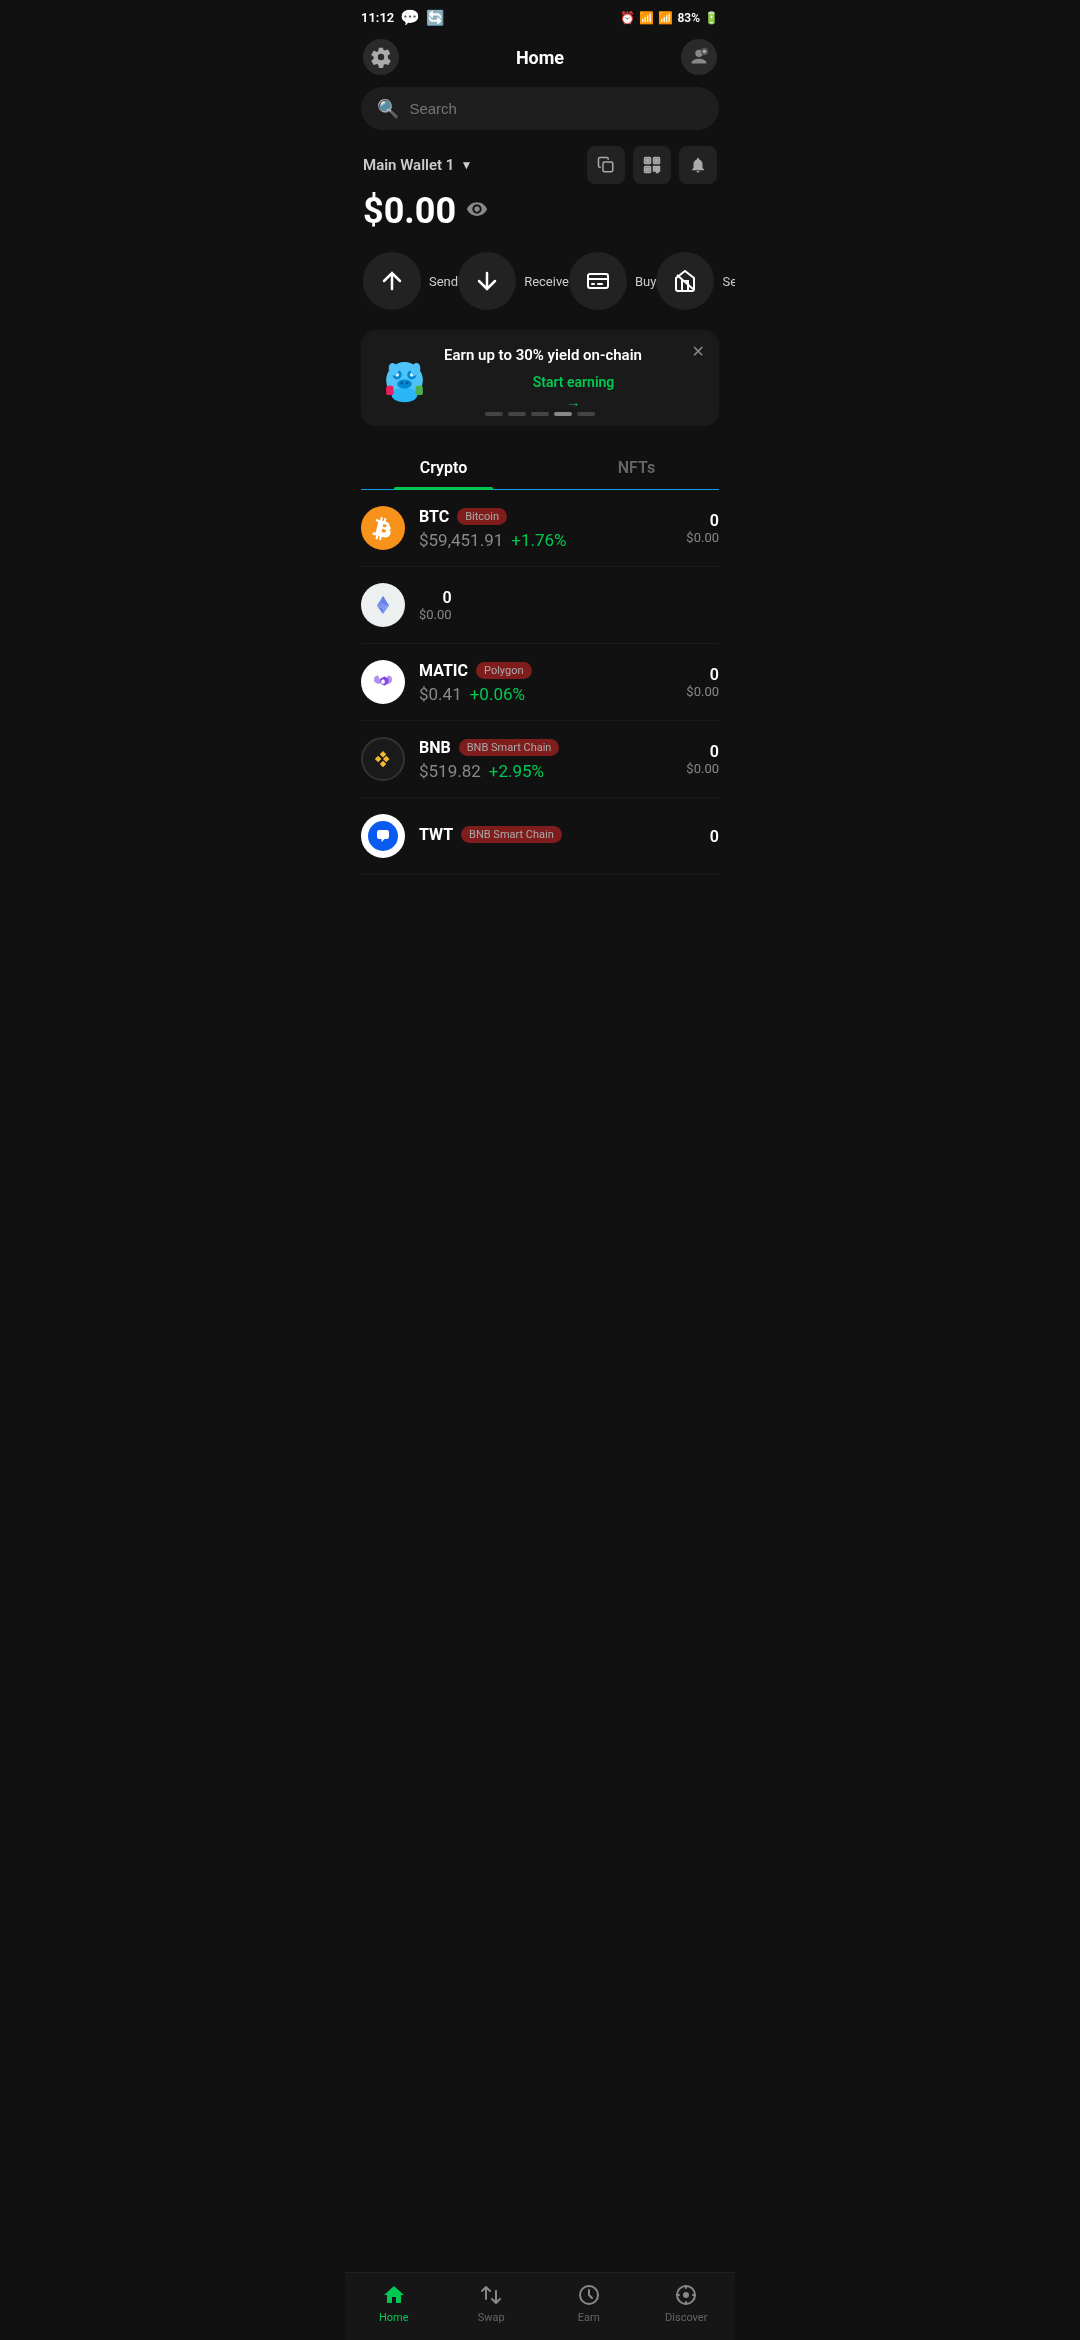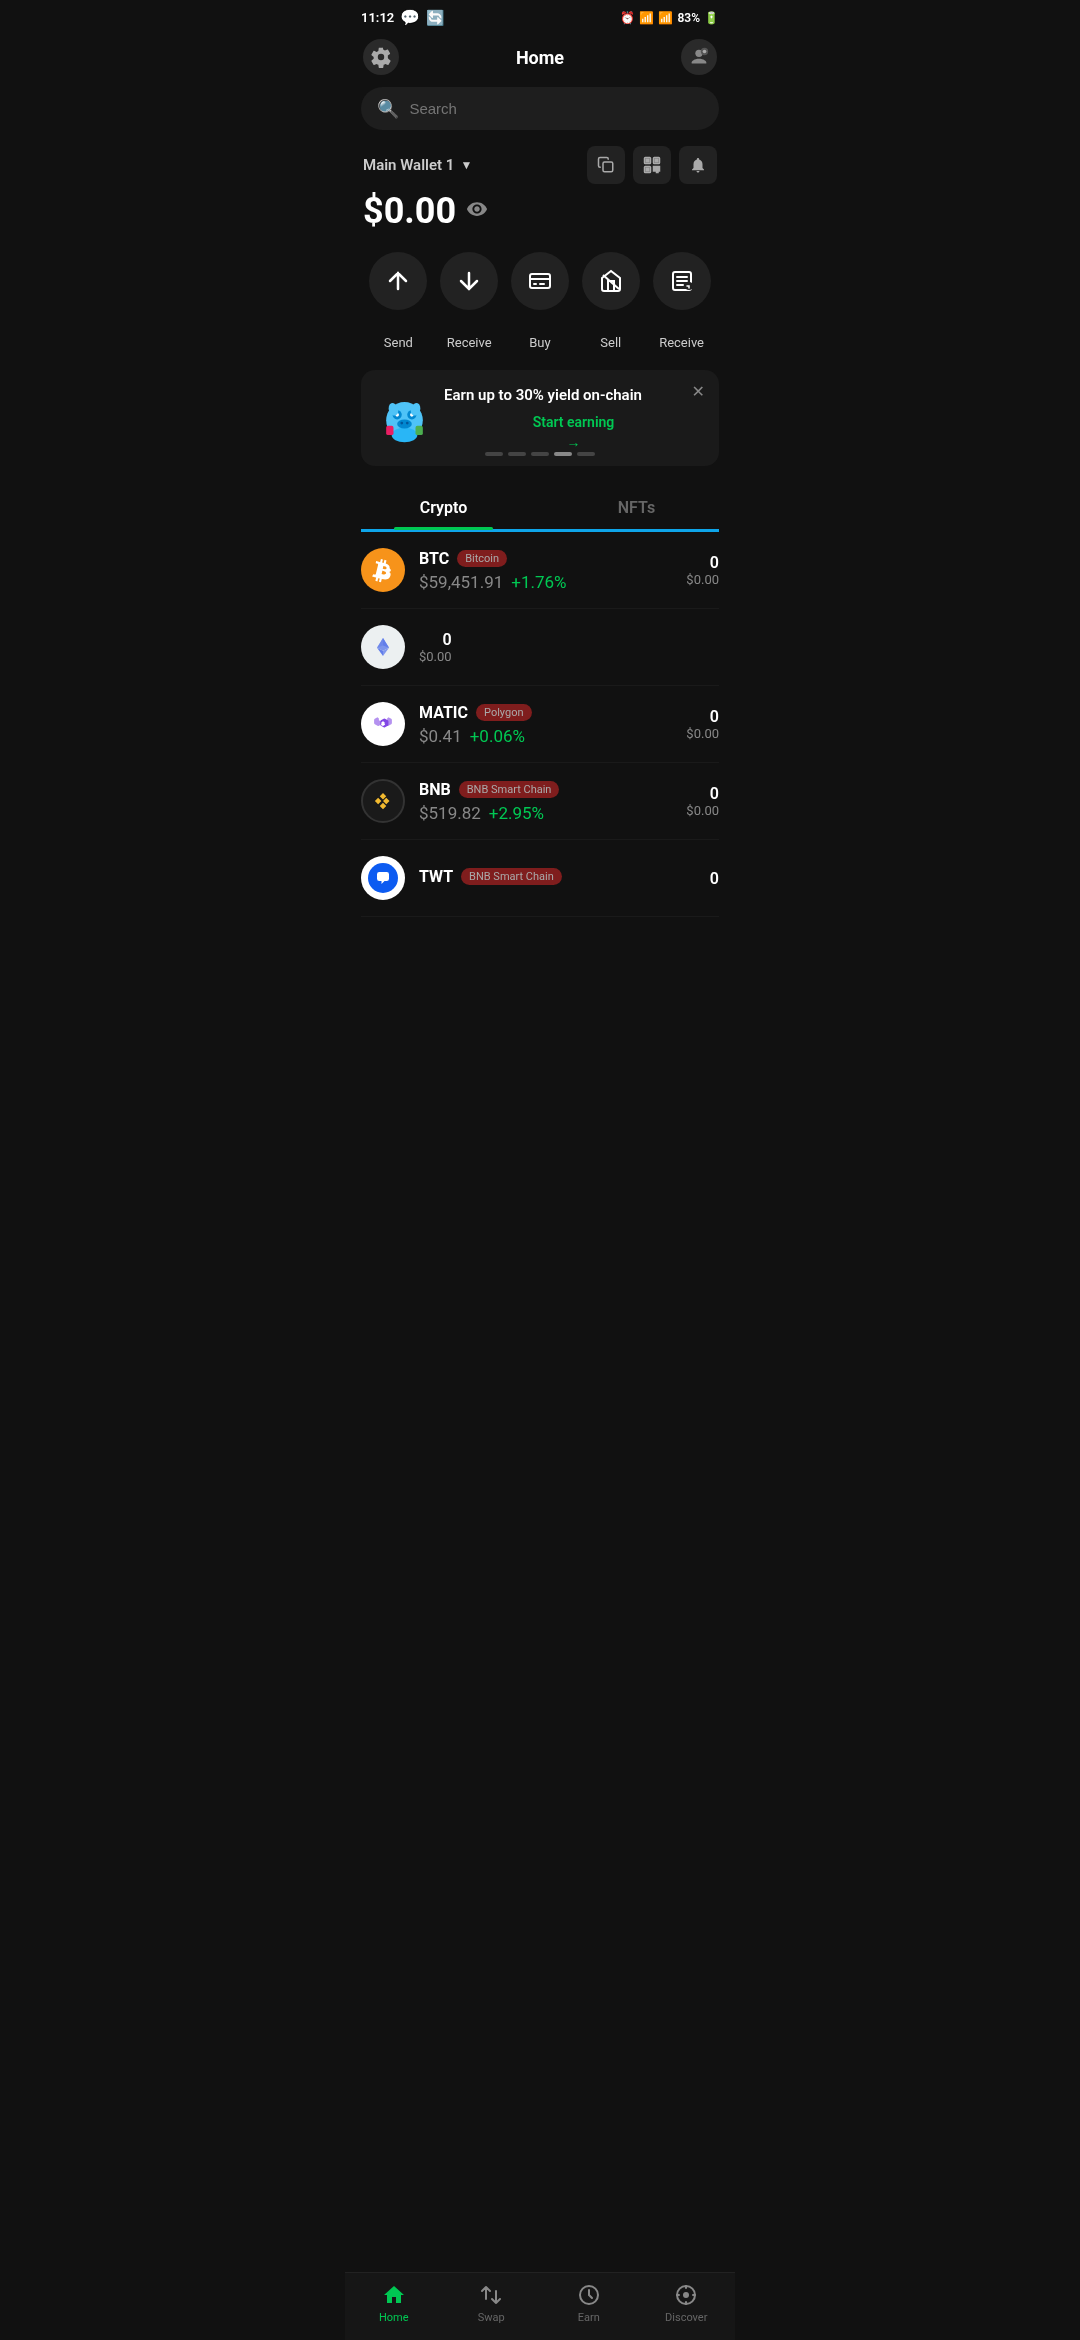--- a/index.html
+++ b/index.html
@@ -106,23 +106,23 @@
       font-weight: 700;
     }
     .eye-icon { font-size: 20px; color: #888; cursor: pointer; }
     .action-buttons {
       display: flex;
       justify-content: space-around;
       margin-bottom: 20px;
     }
     .action-btn {
       display: flex;
-      flex-direction: column;
-      align-items: center;
-      gap: 25px;
+      flex-direction: row;
+      align-items: center;
+      gap: 8px;
       cursor: pointer;
     }
     .action-btn-circle {
       width: 58px;
       height: 58px;
       background: #222;
       border-radius: 50%;
       display: flex;
       align-items: center;
       justify-content: center;
@@ -178,21 +178,21 @@
     }
     .dot {
       width: 18px;
       height: 4px;
       border-radius: 2px;
       background: #444;
     }
     .dot.active { background: #888; }
     .tabs {
       display: flex;
-      border-bottom: 3px solid #0ea5e9;
+      border-bottom: 1px solid #0ea5e9;
       margin-bottom: 10px;
       gap: 28px;
     }
     .tab {
       flex: 1;
       text-align: center;
       padding: 12px;
       font-size: 16px;
       font-weight: 600;
       color: #666;

